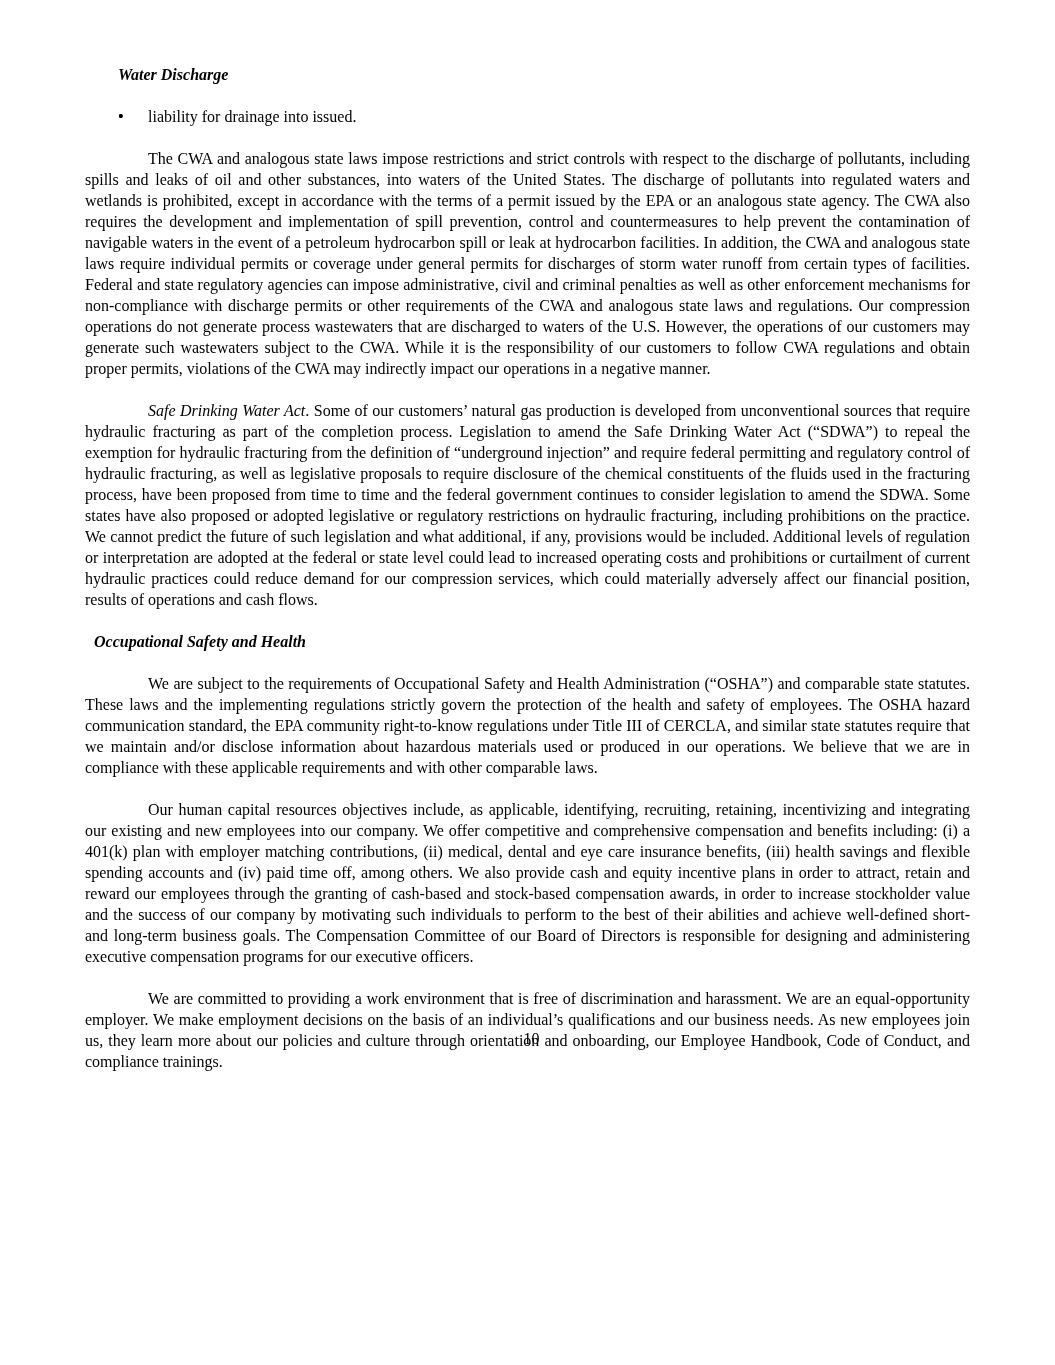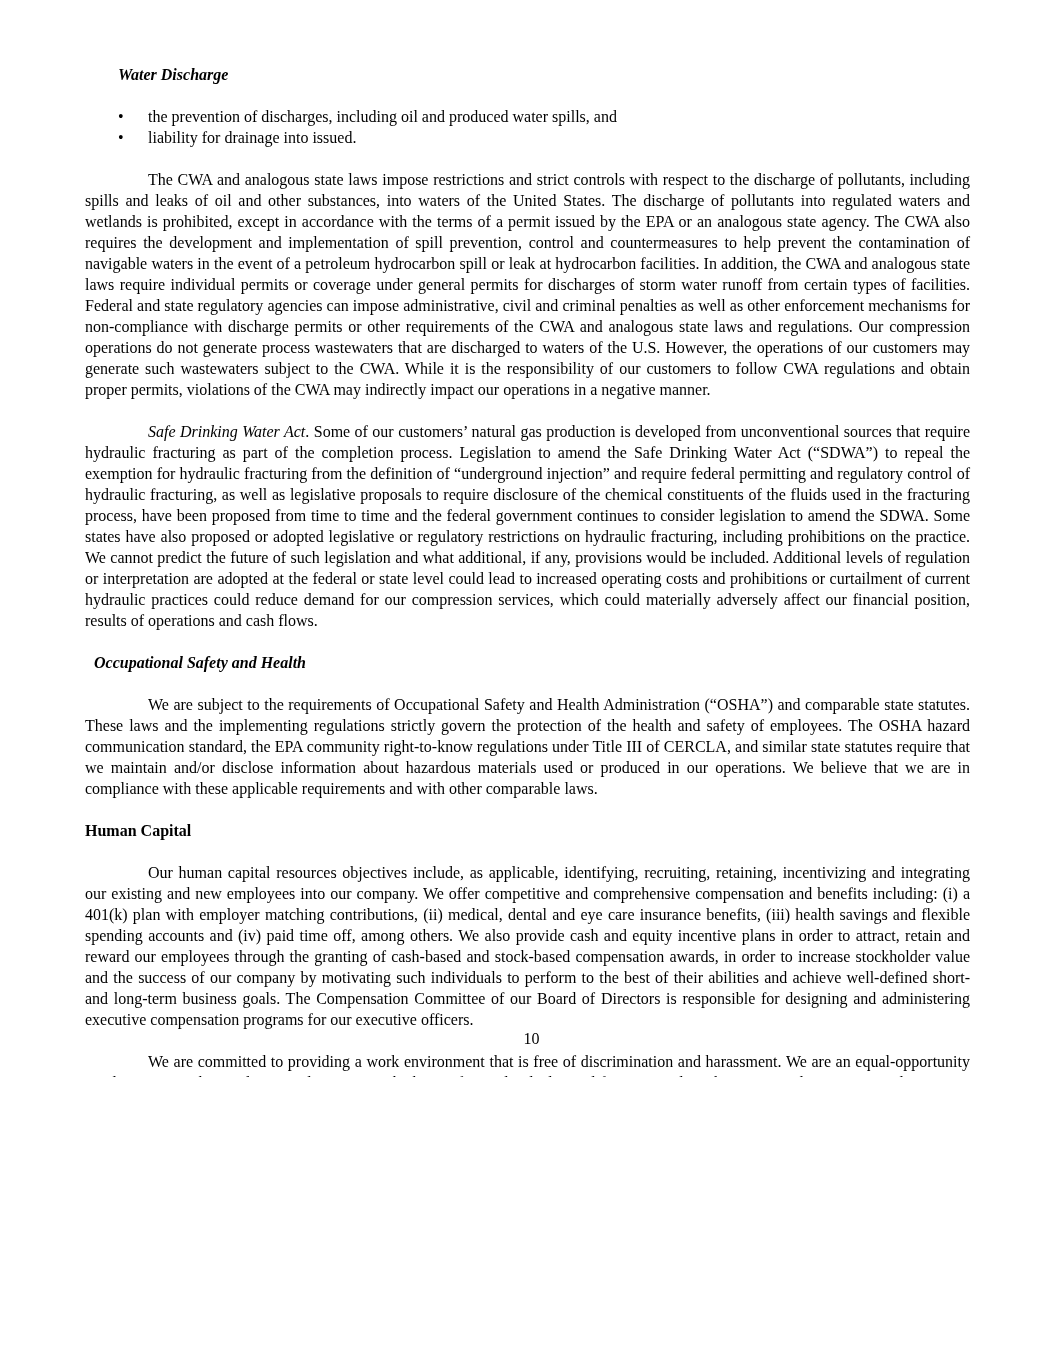--- a/index.html
+++ b/index.html
@@ -63,37 +63,35 @@
 <body>
 
 <div class="page">
 
   <h3 class="heading italic indented">Water Discharge</h3>
 
 
   <ul class="bullets">
     <li>
       <span class="bullet-marker">•</span>
-      <span>the prevention of discharges, including oil and produced water spills, and</span>
     </li>
     <li>
       <span class="bullet-marker">•</span>
       <span>liability for drainage into issued.</span>
     </li>
   </ul>
 
   <p class="para">The CWA and analogous state laws impose restrictions and strict controls with respect to the discharge of pollutants, including spills and leaks of oil and other substances, into waters of the United States. The discharge of pollutants into regulated waters and wetlands is prohibited, except in accordance with the terms of a permit issued by the EPA or an analogous state agency. The CWA also requires the development and implementation of spill prevention, control and countermeasures to help prevent the contamination of navigable waters in the event of a petroleum hydrocarbon spill or leak at hydrocarbon facilities. In addition, the CWA and analogous state laws require individual permits or coverage under general permits for discharges of storm water runoff from certain types of facilities. Federal and state regulatory agencies can impose administrative, civil and criminal penalties as well as other enforcement mechanisms for non-compliance with discharge permits or other requirements of the CWA and analogous state laws and regulations. Our compression operations do not generate process wastewaters that are discharged to waters of the U.S. However, the operations of our customers may generate such wastewaters subject to the CWA. While it is the responsibility of our customers to follow CWA regulations and obtain proper permits, violations of the CWA may indirectly impact our operations in a negative manner.</p>
 
   <p class="para"><span class="italic-run">Safe Drinking Water Act</span><span>. Some of our customers’ natural gas production is developed from unconventional sources that require hydraulic fracturing as part of the completion process. Legislation to amend the Safe Drinking Water Act (“SDWA”) to repeal the exemption for hydraulic fracturing from the definition of “underground injection” and require federal permitting and regulatory control of hydraulic fracturing, as well as legislative proposals to require disclosure of the chemical constituents of the fluids used in the fracturing process, have been proposed from time to time and the federal government continues to consider legislation to amend the SDWA. Some states have also proposed or adopted legislative or regulatory restrictions on hydraulic fracturing, including prohibitions on the practice. We cannot predict the future of such legislation and what additional, if any, provisions would be included. Additional levels of regulation or interpretation are adopted at the federal or state level could lead to increased operating costs and prohibitions or curtailment of current hydraulic practices could reduce demand for our compression services, which could materially adversely affect our financial position, results of operations and cash flows.</span></p>
 
   <h3 class="heading italic">Occupational Safety and Health</h3>
 
   <p class="para">We are subject to the requirements of Occupational Safety and Health Administration (“OSHA”) and comparable state statutes. These laws and the implementing regulations strictly govern the protection of the health and safety of employees. The OSHA hazard communication standard, the EPA community right-to-know regulations under Title III of CERCLA, and similar state statutes require that we maintain and/or disclose information about hazardous materials used or produced in our operations. We believe that we are in compliance with these applicable requirements and with other comparable laws.</p>
 
-  <h3 class="heading">Human Capital</h3>
 
   <p class="para">Our human capital resources objectives include, as applicable, identifying, recruiting, retaining, incentivizing and integrating our existing and new employees into our company. We offer competitive and comprehensive compensation and benefits including: (i) a 401(k) plan with employer matching contributions, (ii) medical, dental and eye care insurance benefits, (iii) health savings and flexible spending accounts and (iv) paid time off, among others. We also provide cash and equity incentive plans in order to attract, retain and reward our employees through the granting of cash-based and stock-based compensation awards, in order to increase stockholder value and the success of our company by motivating such individuals to perform to the best of their abilities and achieve well-defined short- and long-term business goals. The Compensation Committee of our Board of Directors is responsible for designing and administering executive compensation programs for our executive officers.</p>
 
   <p class="para">We are committed to providing a work environment that is free of discrimination and harassment. We are an equal-opportunity employer. We make employment decisions on the basis of an individual’s qualifications and our business needs. As new employees join us, they learn more about our policies and culture through orientation and onboarding, our Employee Handbook, Code of Conduct, and compliance trainings.</p>
 
   <div class="page-number">10</div>
 
 </div>
 
 </body></html>

